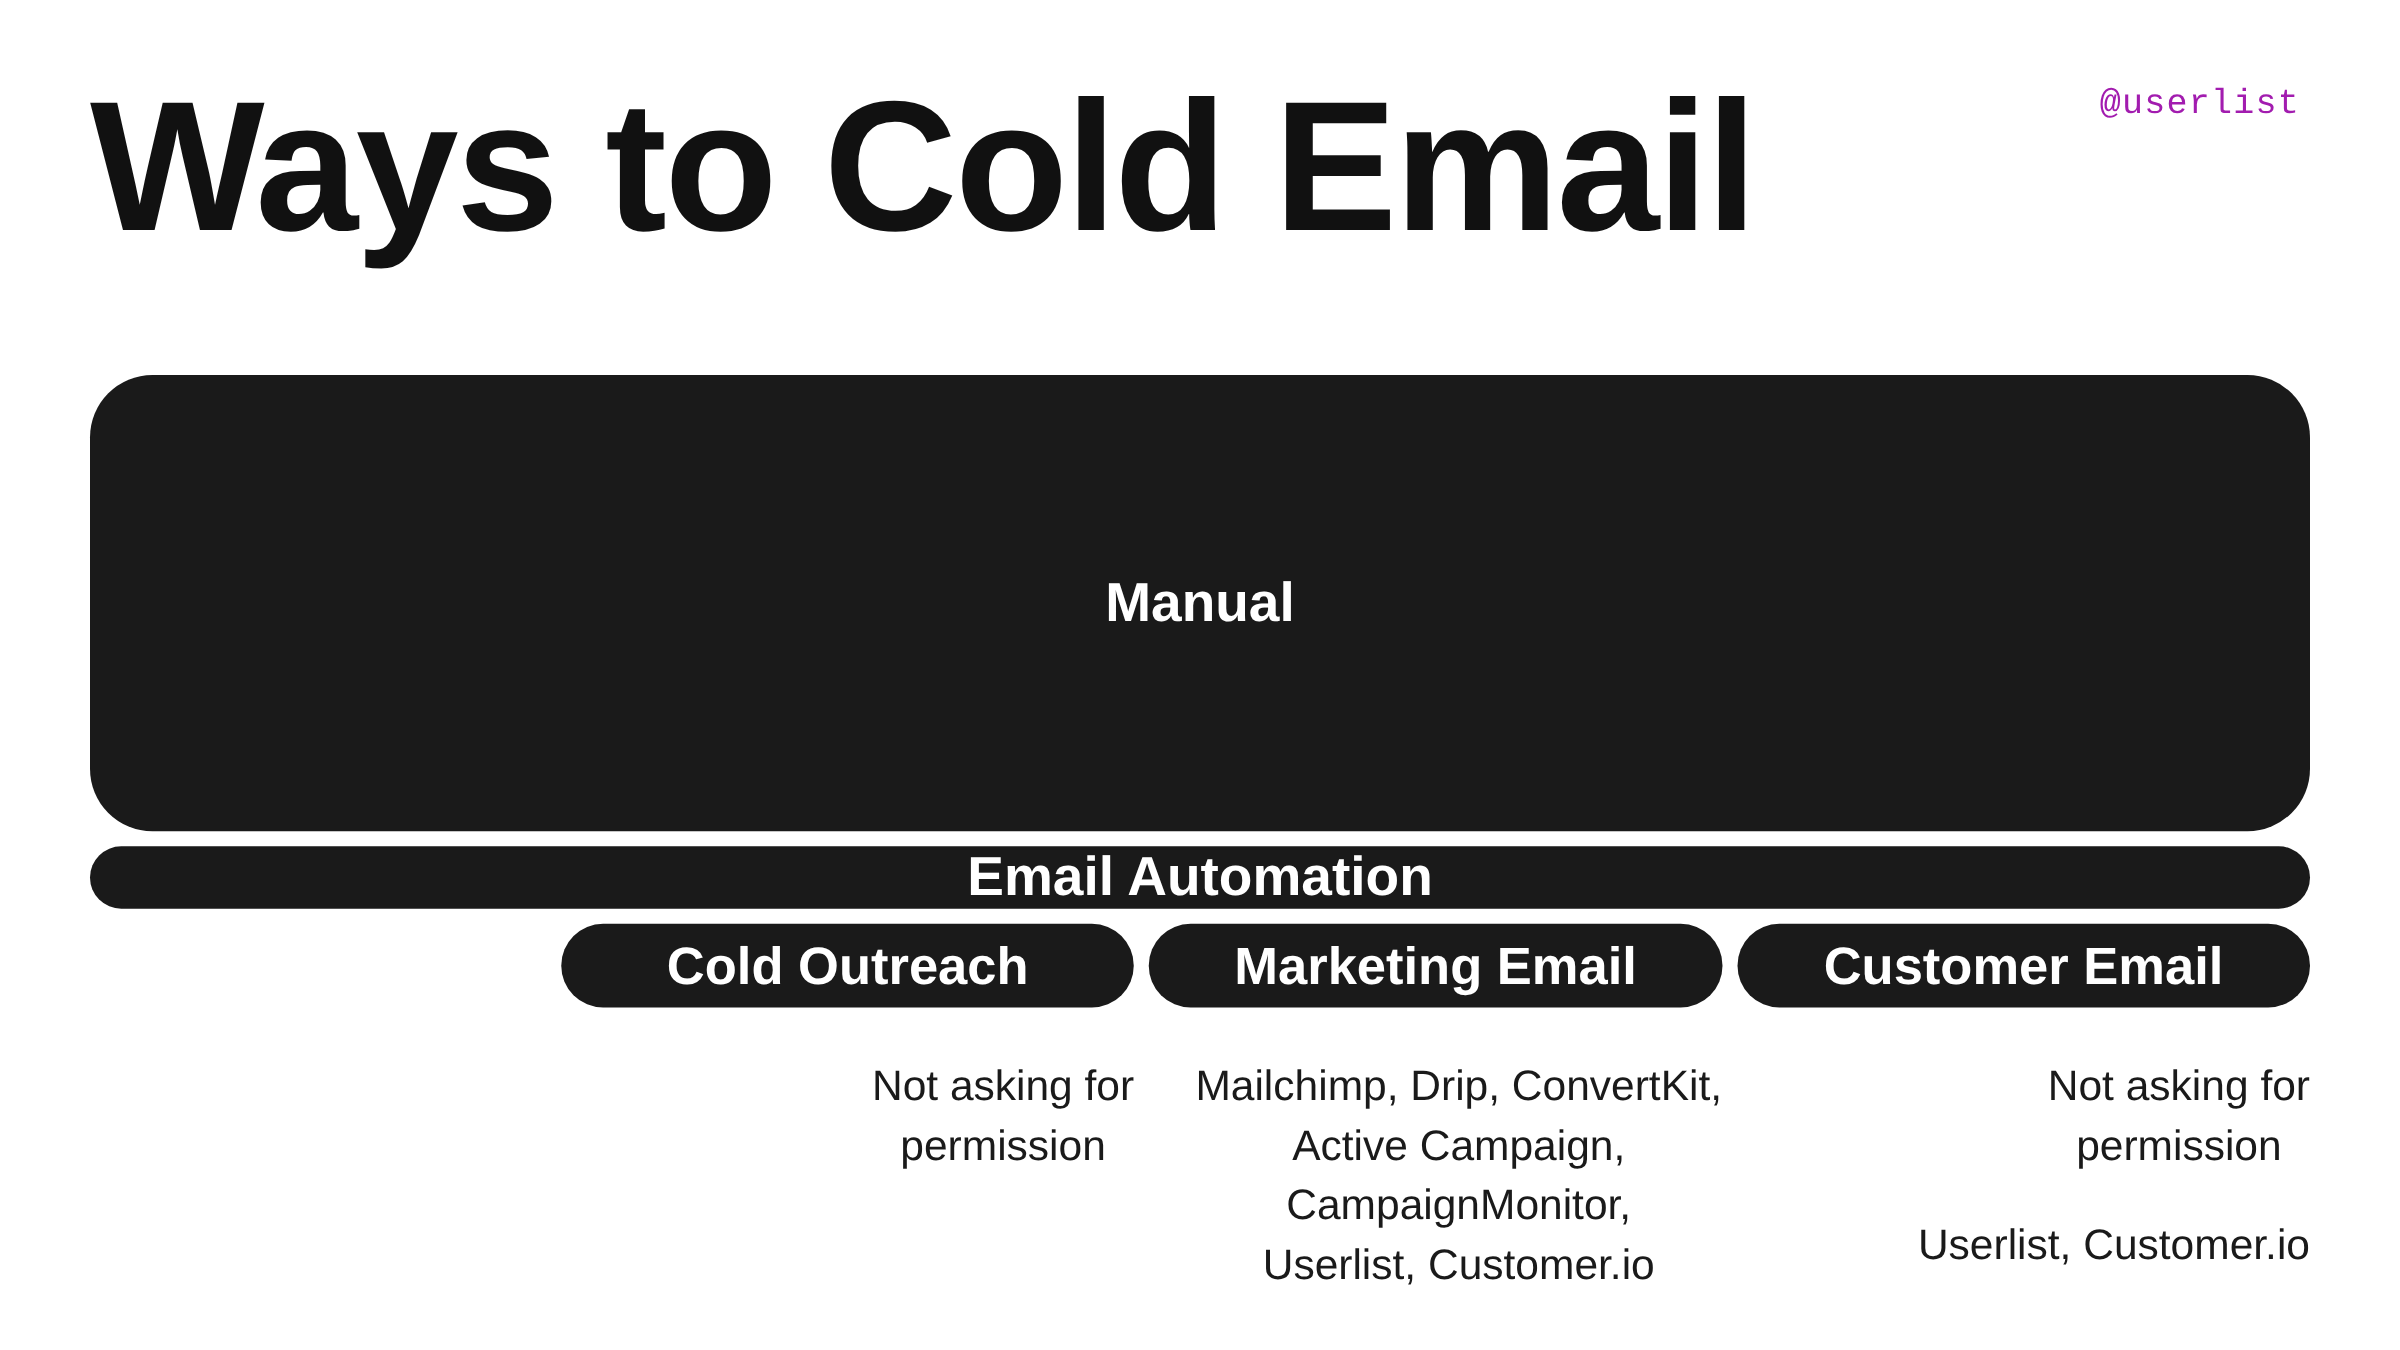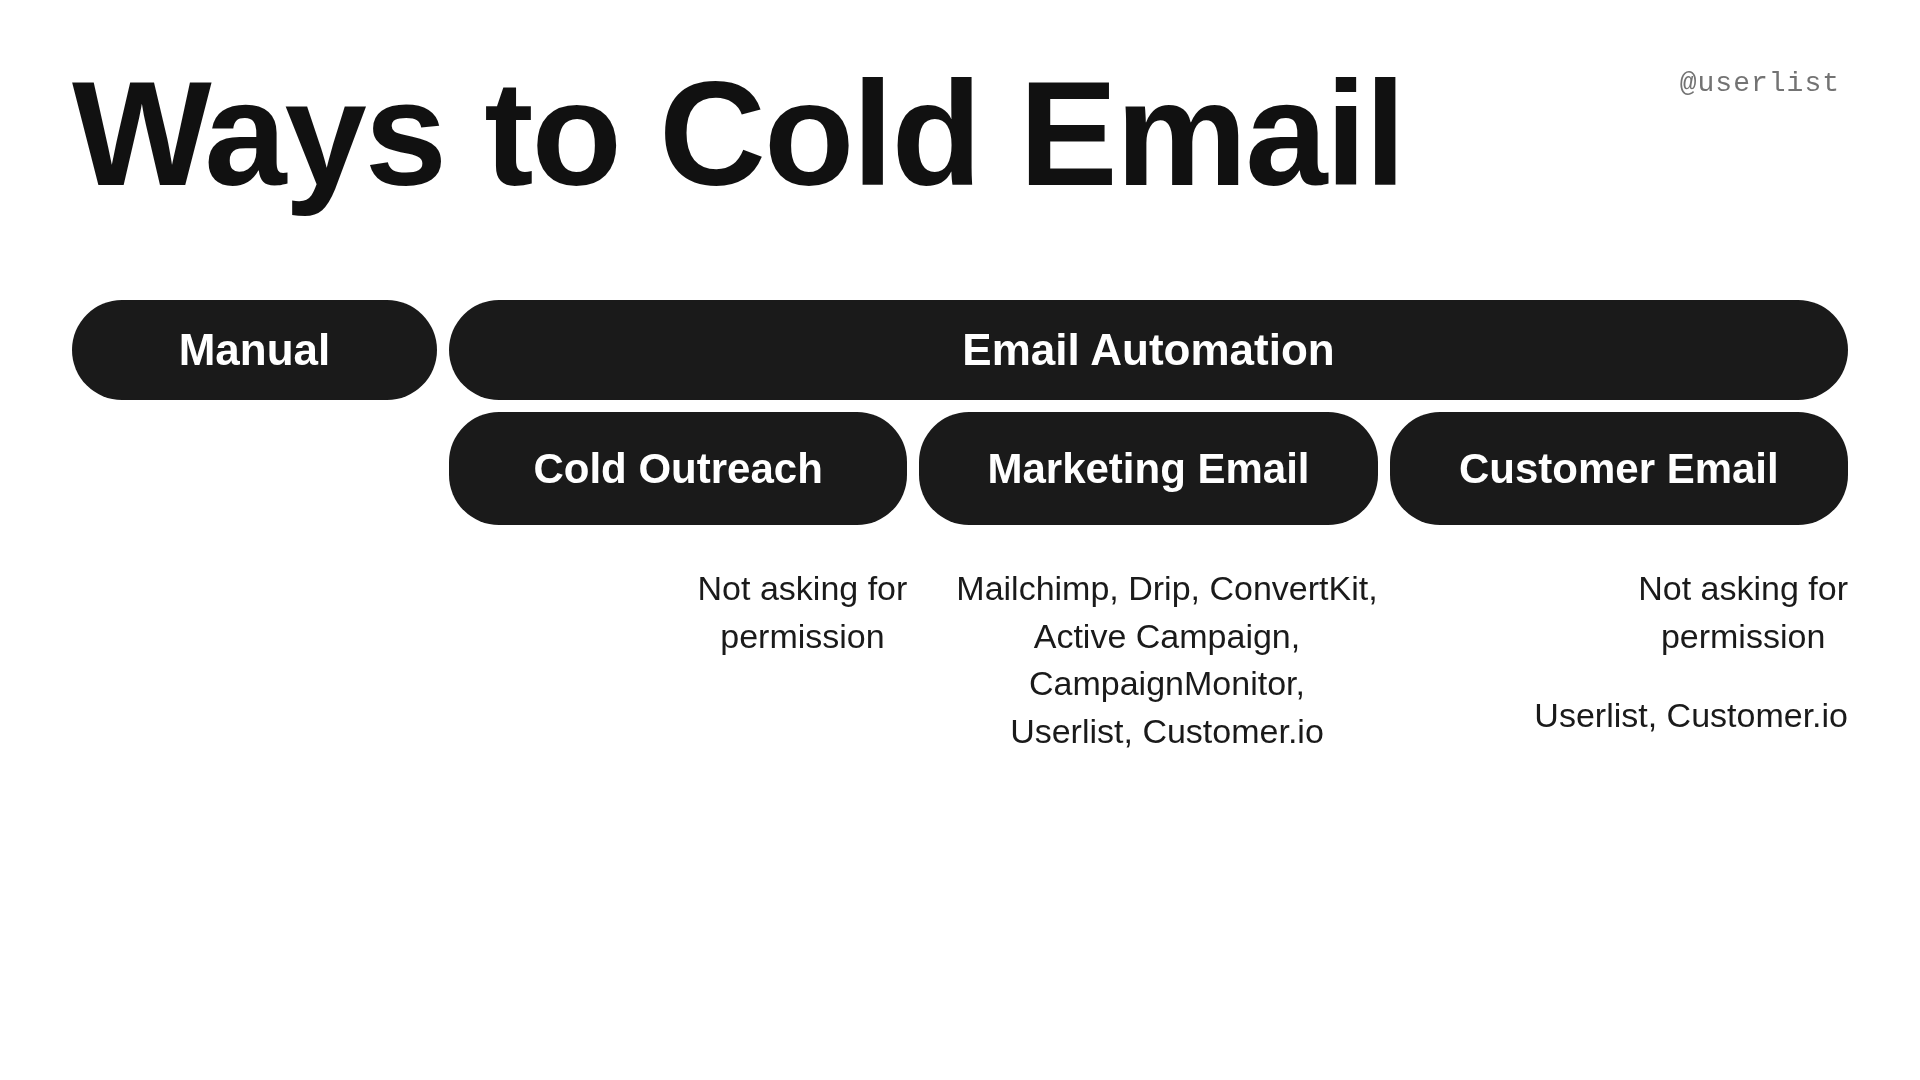--- a/index.html
+++ b/index.html
@@ -16,21 +16,21 @@
       overflow: hidden;
       position: relative;
     }
 
     .watermark {
       position: absolute;
       top: 68px;
       right: 80px;
       font-family: 'Courier New', monospace;
       font-size: 28px;
-      color: #737373;
+      color: #a21caf;
       letter-spacing: 1px;
     }
 
     .main-title {
       position: absolute;
       top: 60px;
       left: 72px;
       font-size: 148px;
       font-weight: 800;
       color: #111111;
@@ -43,20 +43,21 @@
       top: 300px;
       left: 72px;
       right: 72px;
     }
 
     
     .row1 {
       display: flex;
       gap: 12px;
       margin-bottom: 12px;
+      flex-direction: column;
     }
 
     .pill {
       background: #1a1a1a;
       color: #ffffff;
       border-radius: 50px;
       display: flex;
       align-items: center;
       justify-content: center;
       font-size: 44px;
@@ -75,21 +76,21 @@
     
     .row2 {
       display: flex;
       gap: 12px;
       margin-left: 377px;
       margin-bottom: 40px;
     }
 
     .pill-sub {
       flex: 1;
-      height: 113px;
+      height: 67px;
       font-size: 42px;
     }
 
     
     .row3 {
       display: flex;
       gap: 12px;
       margin-left: 377px;
     }
 

